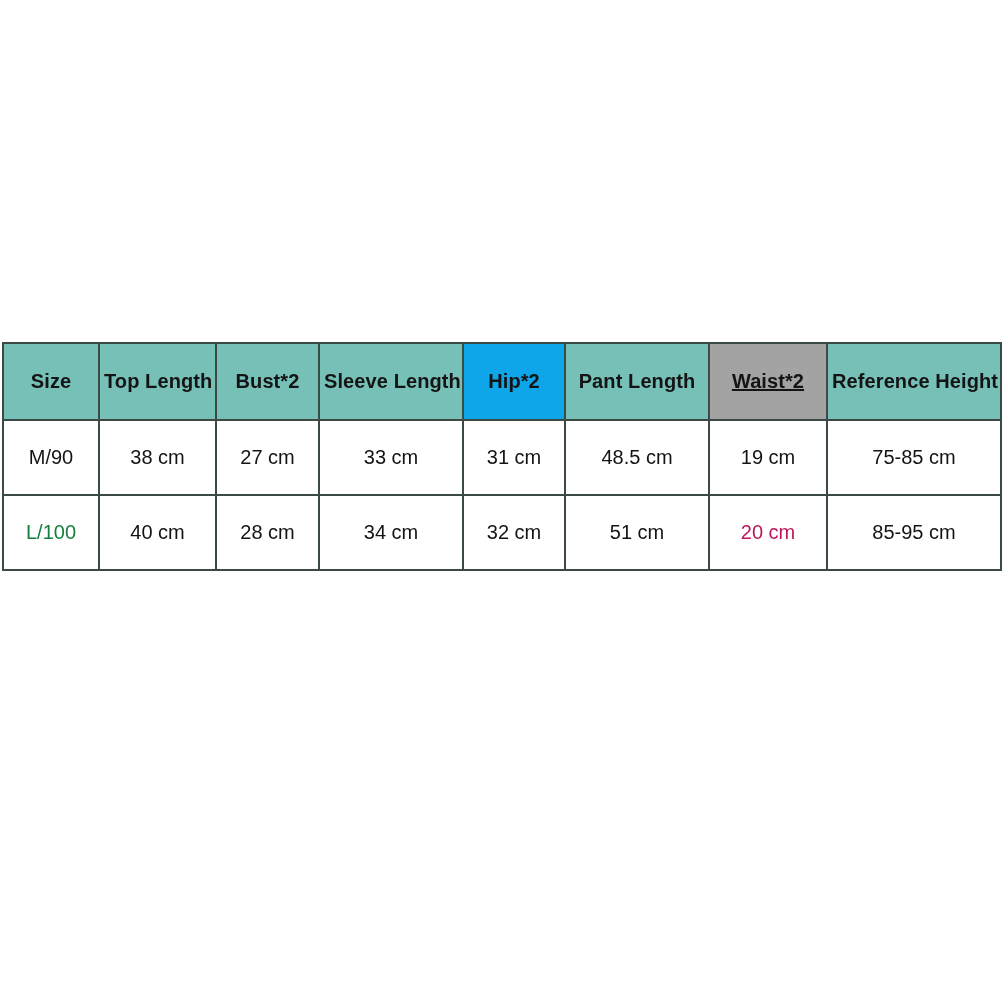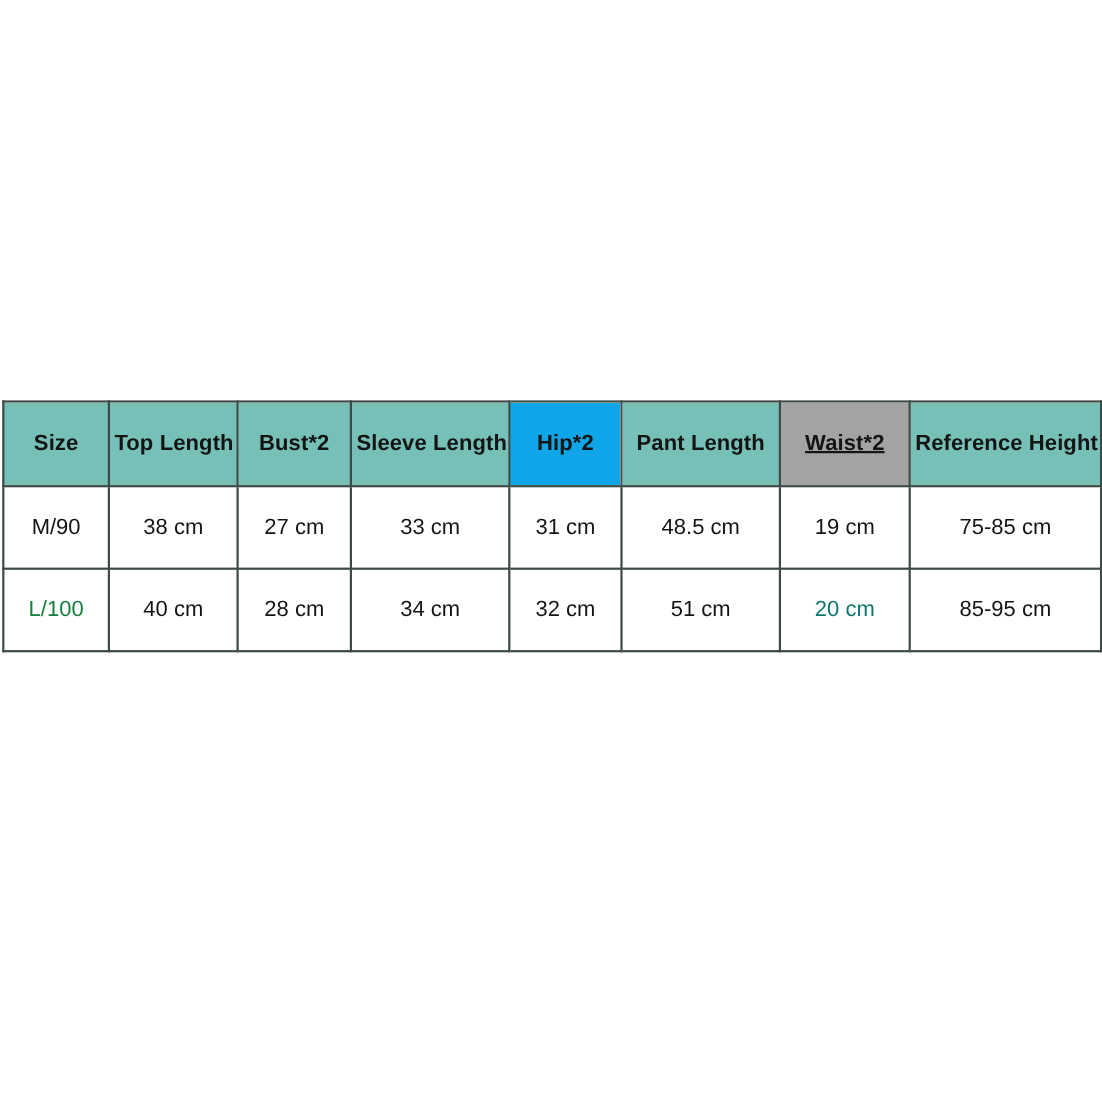--- a/index.html
+++ b/index.html
@@ -22,21 +22,21 @@
     left: 0;
     top: 0;
     width: 1002px;
     height: 1002px;
     background: #ffffff;
   }
 
   table.size-table {
     position: absolute;
     left: 2px;
-    top: 364px;
+    top: 342px;
     width: 998px;
     border-collapse: collapse;
     table-layout: fixed;
     background: #ffffff;
   }
 
   table.size-table th,
   table.size-table td {
     border: 2px solid #3c4a46;
     text-align: center;
@@ -113,19 +113,19 @@
         <td style="border-color: rgb(60, 74, 70); color: rgb(20, 20, 20);">19 cm</td>
         <td style="border-color: rgb(60, 74, 70); color: rgb(20, 20, 20);">75-85 cm</td>
       </tr>
       <tr>
         <td style="border-color: rgb(60, 74, 70); color: #15803d;">L/100</td>
         <td style="border-color: rgb(60, 74, 70); color: rgb(20, 20, 20);">40 cm</td>
         <td style="border-color: rgb(60, 74, 70); color: rgb(20, 20, 20);">28 cm</td>
         <td style="border-color: rgb(60, 74, 70); color: rgb(20, 20, 20);">34 cm</td>
         <td style="border-color: rgb(60, 74, 70); color: rgb(20, 20, 20);">32 cm</td>
         <td style="border-color: rgb(60, 74, 70); color: rgb(20, 20, 20);">51 cm</td>
-        <td style="border-color: rgb(60, 74, 70); color: #0f766e;">20 cm</td>
+        <td style="border-color: rgb(60, 74, 70); color: #be185d;">20 cm</td>
         <td style="border-color: rgb(60, 74, 70); color: rgb(20, 20, 20);">85-95 cm</td>
       </tr>
     </tbody>
   </table>
 
 </div>
 
 </body></html>

